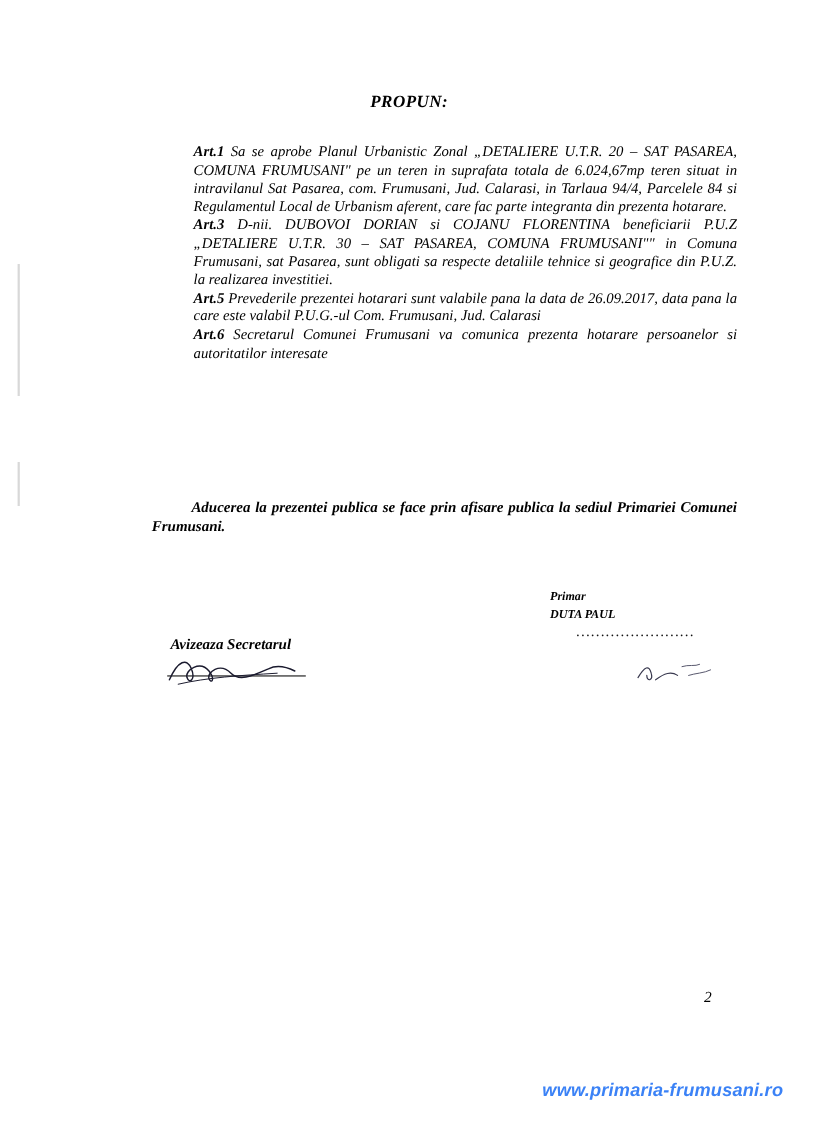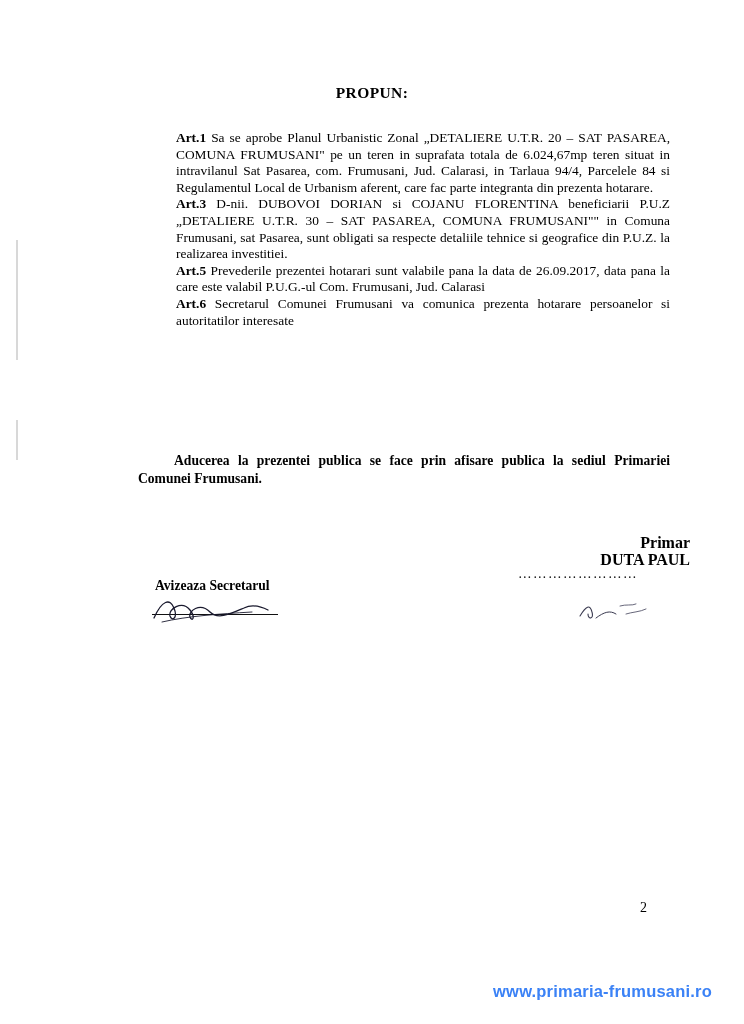--- a/index.html
+++ b/index.html
@@ -15,20 +15,21 @@
     position: relative;
     overflow: hidden;
   }
 
   .page {
     position: absolute;
     left: 0;
     top: 0;
     width: 744px;
     height: 1024px;
+    font-style: italic;
   }
 
   
   .scan-mark {
     position: absolute;
     background: #d8d8d8;
   }
   .scan-mark.m1 { left: 16px; top: 240px; width: 2px; height: 120px; }
   .scan-mark.m2 { left: 16px; top: 420px; width: 2px; height: 40px; }
 
@@ -73,23 +74,23 @@
     font-weight: bold;
     text-align: justify;
     text-indent: 36px;
   }
 
   .signature-right {
     position: absolute;
     left: 500px;
     top: 534px;
     width: 190px;
-    text-align: right;
-    font-weight: bold;
-    font-size: 16px;
+    text-align: left;
+    font-weight: bold;
+    font-size: 11px;
     line-height: 17px;
   }
 
   .dots-right {
     position: absolute;
     left: 503px;
     top: 566px;
     width: 150px;
     text-align: center;
     font-size: 13.6px;

